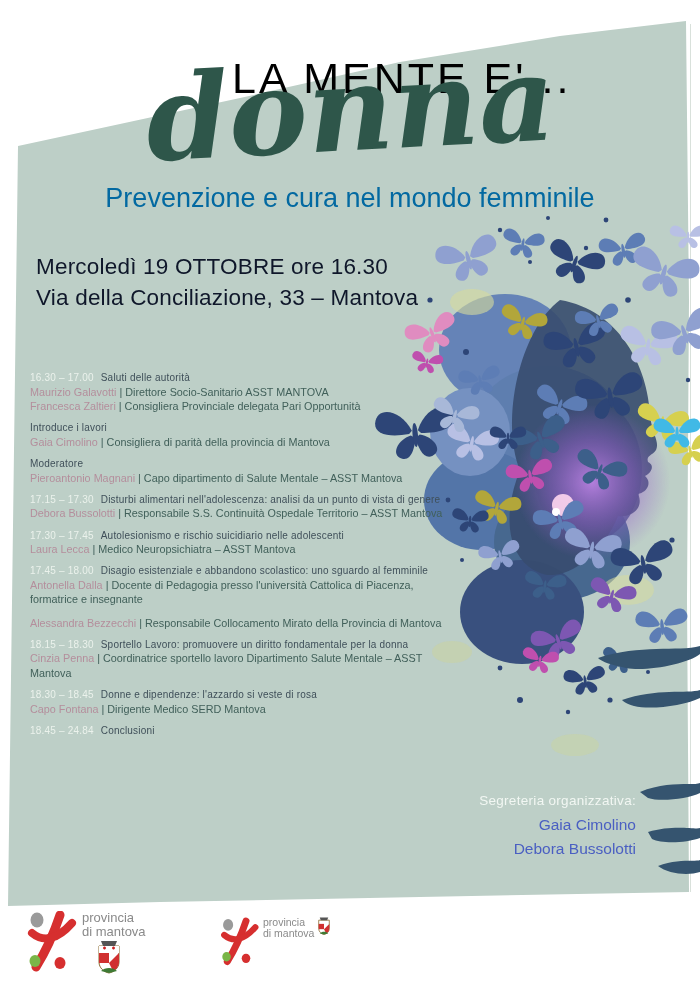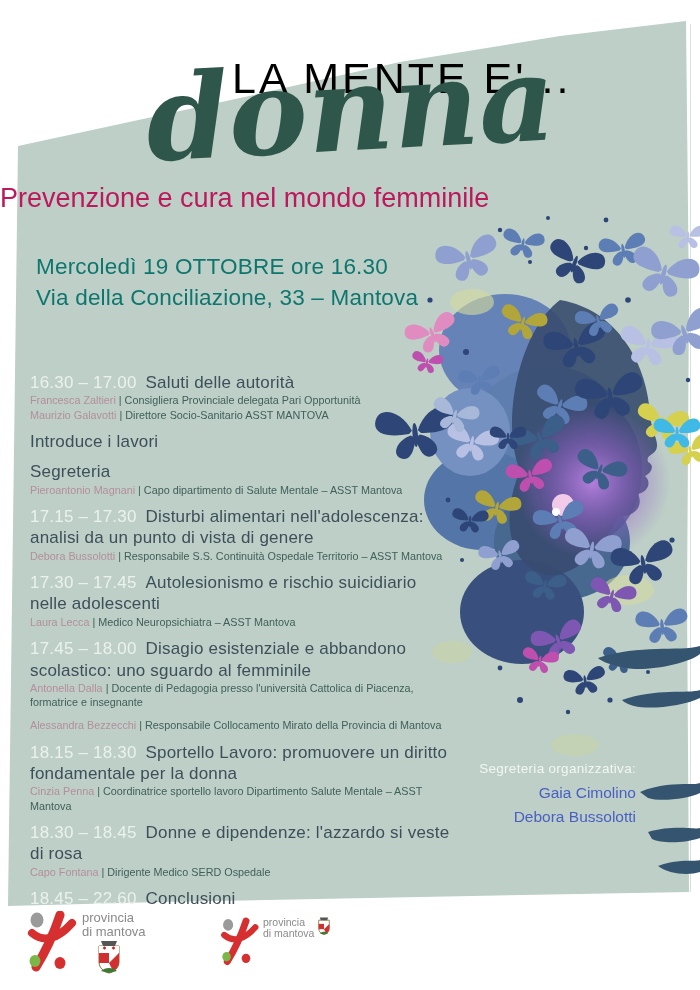--- a/index.html
+++ b/index.html
@@ -13,36 +13,36 @@
 
   
   .artwork{position:absolute;inset:0;pointer-events:none;}
 
   
   .title-top{position:absolute;left:232px;top:54px;font-size:43px;letter-spacing:3px;
     color:#000000;white-space:nowrap;}
   .title-script{position:absolute;left:146px;top:50px;font-family:"DejaVu Serif",serif;
     font-style:italic;font-weight:bold;font-size:118px;line-height:1;color:#2e564a;
     transform:rotate(-3deg);}
-  .subtitle{position:absolute;left:0;top:183px;width:700px;text-align:left;
-    font-size:27px;color:#be185d;}
-
-  .event-info{position:absolute;left:36px;top:251px;font-size:22.5px;color:#0f766e;
+  .subtitle{position:absolute;left:0;top:183px;width:700px;text-align:center;
+    font-size:27px;color:#0369a1;}
+
+  .event-info{position:absolute;left:36px;top:251px;font-size:22.5px;color:#0f172a;
     line-height:1.38;letter-spacing:.2px;}
 
   
   .program{position:absolute;left:30px;top:372px;width:424px;}
   .prog-item{margin-bottom:9px;}
-  .prog-head{font-size:17px;line-height:1.26;color:#3f4f59;letter-spacing:.2px;}
+  .prog-head{font-size:10px;line-height:1.26;color:#3f4f59;letter-spacing:.2px;}
   .prog-time{color:#ebf2ec;margin-right:4px;}
   .prog-speaker{font-size:10.8px;line-height:1.32;color:#41605a;}
   .sp-name{color:#b48e9c;}
 
   
-  .segreteria{position:absolute;right:64px;top:761px;text-align:right;}
+  .segreteria{position:absolute;right:64px;top:793px;text-align:right;}
   .seg-label{color:#f2f7f3;font-size:13.5px;margin-bottom:5px;letter-spacing:.3px;}
   .seg-name{color:#4a5fc2;font-size:15.5px;line-height:1.55;}
 
   
   .footer{position:absolute;left:0;top:903px;width:560px;height:87px;background:transparent;}
   .logo{position:absolute;}
   .prov-text{font-size:13px;line-height:1.05;color:#8a8a8a;}
   .prov-text-sm{font-size:10.5px;line-height:1.05;color:#8a8a8a;}
 </style>
 </head>
@@ -171,28 +171,29 @@
   <div class="subtitle">Prevenzione e cura nel mondo femminile</div>
 
   <div class="event-info">
     <div>Mercoledì 19 OTTOBRE ore 16.30</div>
     <div>Via della Conciliazione, 33 – Mantova</div>
   </div>
 
   <div class="program">
       <div class="prog-item">
         <div class="prog-head"><span class="prog-time">16.30 – 17.00 </span><span class="prog-title">Saluti delle autorità</span></div>
+        <div class="prog-speaker"><span class="sp-name">Maurizio Galavotti</span><span class="sp-role"> | Direttore Socio-Sanitario  ASST MANTOVA</span></div>
         <div class="prog-speaker"><span class="sp-name">Francesca Zaltieri</span><span class="sp-role"> | Consigliera Provinciale delegata Pari Opportunità</span></div>
-        <div class="prog-speaker"><span class="sp-name">Maurizio Galavotti</span><span class="sp-role"> | Direttore Socio-Sanitario  ASST MANTOVA</span></div>
       </div>
       <div class="prog-item">
         <div class="prog-head"><span class="prog-title">Introduce i lavori</span></div>
-      </div>
-      <div class="prog-item">
-        <div class="prog-head"><span class="prog-title">Segreteria</span></div>
+        <div class="prog-speaker"><span class="sp-name">Gaia Cimolino</span><span class="sp-role"> | Consigliera di parità della provincia di Mantova</span></div>
+      </div>
+      <div class="prog-item">
+        <div class="prog-head"><span class="prog-title">Moderatore</span></div>
         <div class="prog-speaker"><span class="sp-name">Pieroantonio Magnani</span><span class="sp-role"> | Capo dipartimento di Salute Mentale – ASST Mantova</span></div>
       </div>
       <div class="prog-item">
         <div class="prog-head"><span class="prog-time">17.15 – 17.30 </span><span class="prog-title">Disturbi alimentari nell'adolescenza: analisi da un punto di vista di genere</span></div>
         <div class="prog-speaker"><span class="sp-name">Debora Bussolotti</span><span class="sp-role"> | Responsabile S.S. Continuità Ospedale Territorio – ASST Mantova</span></div>
       </div>
       <div class="prog-item">
         <div class="prog-head"><span class="prog-time">17.30 – 17.45 </span><span class="prog-title">Autolesionismo e rischio suicidiario nelle adolescenti</span></div>
         <div class="prog-speaker"><span class="sp-name">Laura Lecca</span><span class="sp-role"> | Medico Neuropsichiatra – ASST Mantova</span></div>
       </div>
@@ -202,24 +203,24 @@
       </div>
       <div class="prog-item">
         <div class="prog-speaker"><span class="sp-name">Alessandra Bezzecchi</span><span class="sp-role"> | Responsabile Collocamento Mirato della Provincia di Mantova</span></div>
       </div>
       <div class="prog-item">
         <div class="prog-head"><span class="prog-time">18.15 – 18.30 </span><span class="prog-title">Sportello Lavoro: promuovere un diritto fondamentale per la donna</span></div>
         <div class="prog-speaker"><span class="sp-name">Cinzia Penna</span><span class="sp-role"> | Coordinatrice sportello lavoro Dipartimento Salute Mentale – ASST Mantova</span></div>
       </div>
       <div class="prog-item">
         <div class="prog-head"><span class="prog-time">18.30 – 18.45 </span><span class="prog-title">Donne e dipendenze: l'azzardo si veste di rosa</span></div>
-        <div class="prog-speaker"><span class="sp-name">Capo Fontana</span><span class="sp-role"> | Dirigente Medico SERD Ospedale</span></div>
-      </div>
-      <div class="prog-item">
-        <div class="prog-head"><span class="prog-time">18.45 – 22.60 </span><span class="prog-title">Conclusioni</span></div>
+        <div class="prog-speaker"><span class="sp-name">Capo Fontana</span><span class="sp-role"> | Dirigente Medico SERD Mantova</span></div>
+      </div>
+      <div class="prog-item">
+        <div class="prog-head"><span class="prog-time">18.45 – 24.84 </span><span class="prog-title">Conclusioni</span></div>
       </div>
     </div>
 
   <div class="segreteria">
     <div class="seg-label">Segreteria organizzativa:</div>
     <div>
         <div class="seg-name">Gaia Cimolino</div>
         <div class="seg-name">Debora Bussolotti</div>
       </div>
   </div>

